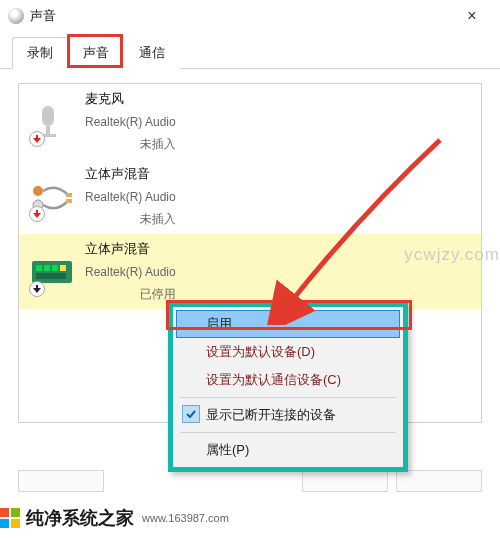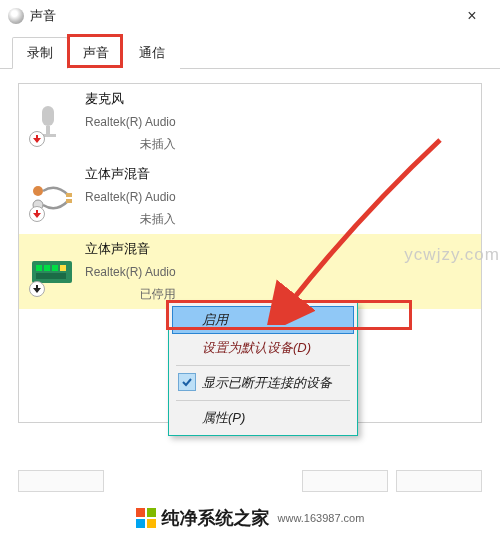--- a/index.html
+++ b/index.html
@@ -91,27 +91,26 @@
     .dev .icon .badge.down svg { width: 10px; height: 10px; }
     .dev .meta { display: flex; flex-direction: column; gap: 7px; }
     .dev .meta .name { font-size: 13px; color: #111; }
     .dev .meta .driver { font-size: 12px; color: #666; }
     .dev .meta .status { font-size: 12px; color: #666; text-align: right; }
 
     .context-menu {
       position: absolute;
       left: 168px;
       top: 302px;
-      width: 190px;
+      width: 240px;
       background: #f2f2f2;
-      border: 1px solid #14b8a6;
+      border: 5px solid #14b8a6;
       box-shadow: 3px 3px 6px rgba(0,0,0,0.25);
       padding: 3px;
       z-index: 50;
-      font-style: italic;
     }
     .context-menu .mi {
       padding: 5px 10px 5px 30px;
       font-size: 13px;
       color: #222;
       position: relative;
     }
     .context-menu .mi.disabled { color: #7f1d1d; }
     .context-menu .mi.hover { background: #90c8f6; border: 1px solid #2a84d2; padding: 4px 9px 4px 29px; }
     .context-menu .sep { height: 1px; background: #d0d0d0; margin: 3px 4px; }
@@ -143,21 +142,20 @@
       opacity: 0.9;
       letter-spacing: 1px;
       pointer-events: none;
     }
 
     .footer-logo {
       position: absolute;
       bottom: 8px; left: 0; right: 0;
       display: flex;
       align-items: center;
-      justify-content: center;
       gap: 6px;
       font-size: 18px;
       font-weight: bold;
       color: #1b1b1b;
     }
     .footer-logo .winicon {
       display: grid;
       grid-template-columns: 9px 9px;
       grid-template-rows: 9px 9px;
       gap: 2px;
@@ -263,20 +261,21 @@
         <div class="status">已停用</div>
       </div>
     </div>
 
   </div>
 </div>
 
 <div class="context-menu">
   <div class="mi hover">启用</div>
   <div class="mi disabled">设置为默认设备(D)</div>
+  <div class="mi disabled">设置为默认通信设备(C)</div>
   <div class="sep"></div>
   <div class="mi">
     <span class="check">
       <svg width="12" height="12" viewBox="0 0 12 12">
           <path d="M2 6 L5 9 L10 3" stroke="#1a5fa5" stroke-width="2" fill="none"></path>
         </svg>
     </span>
     <span>显示已断开连接的设备</span>
   </div>
   <div class="sep"></div>

